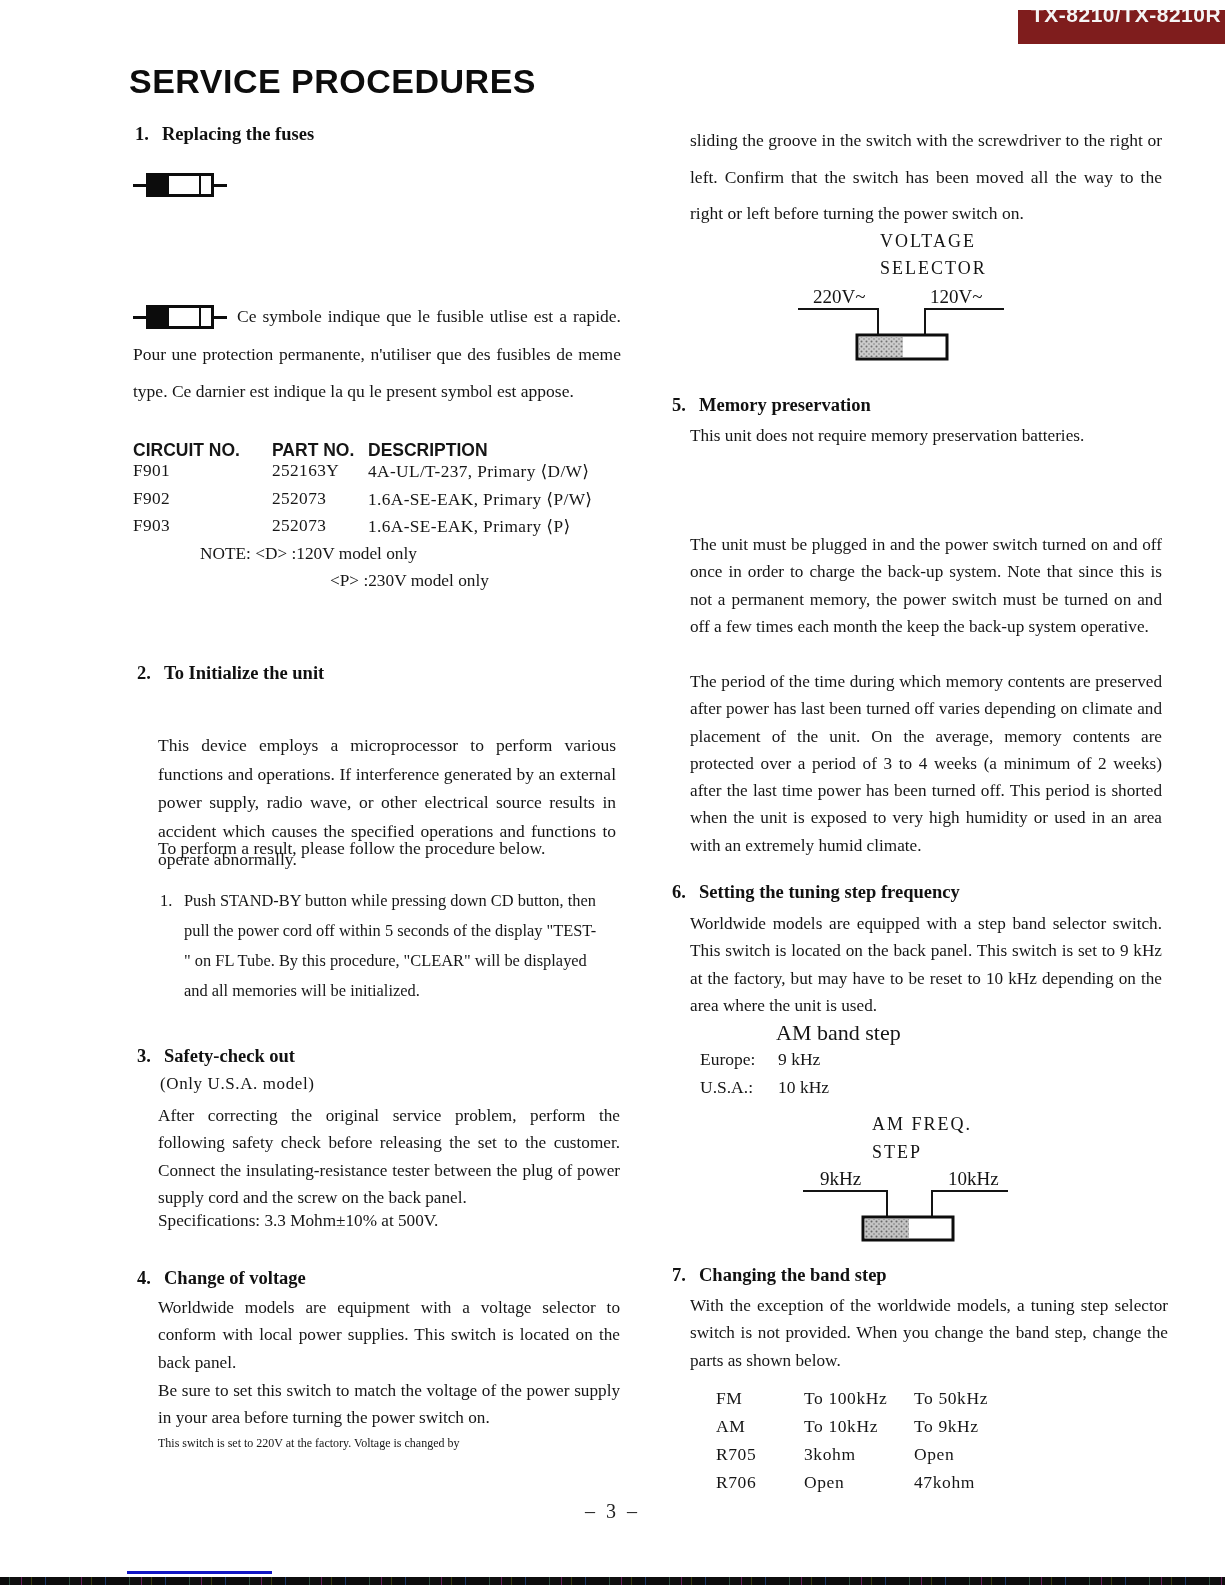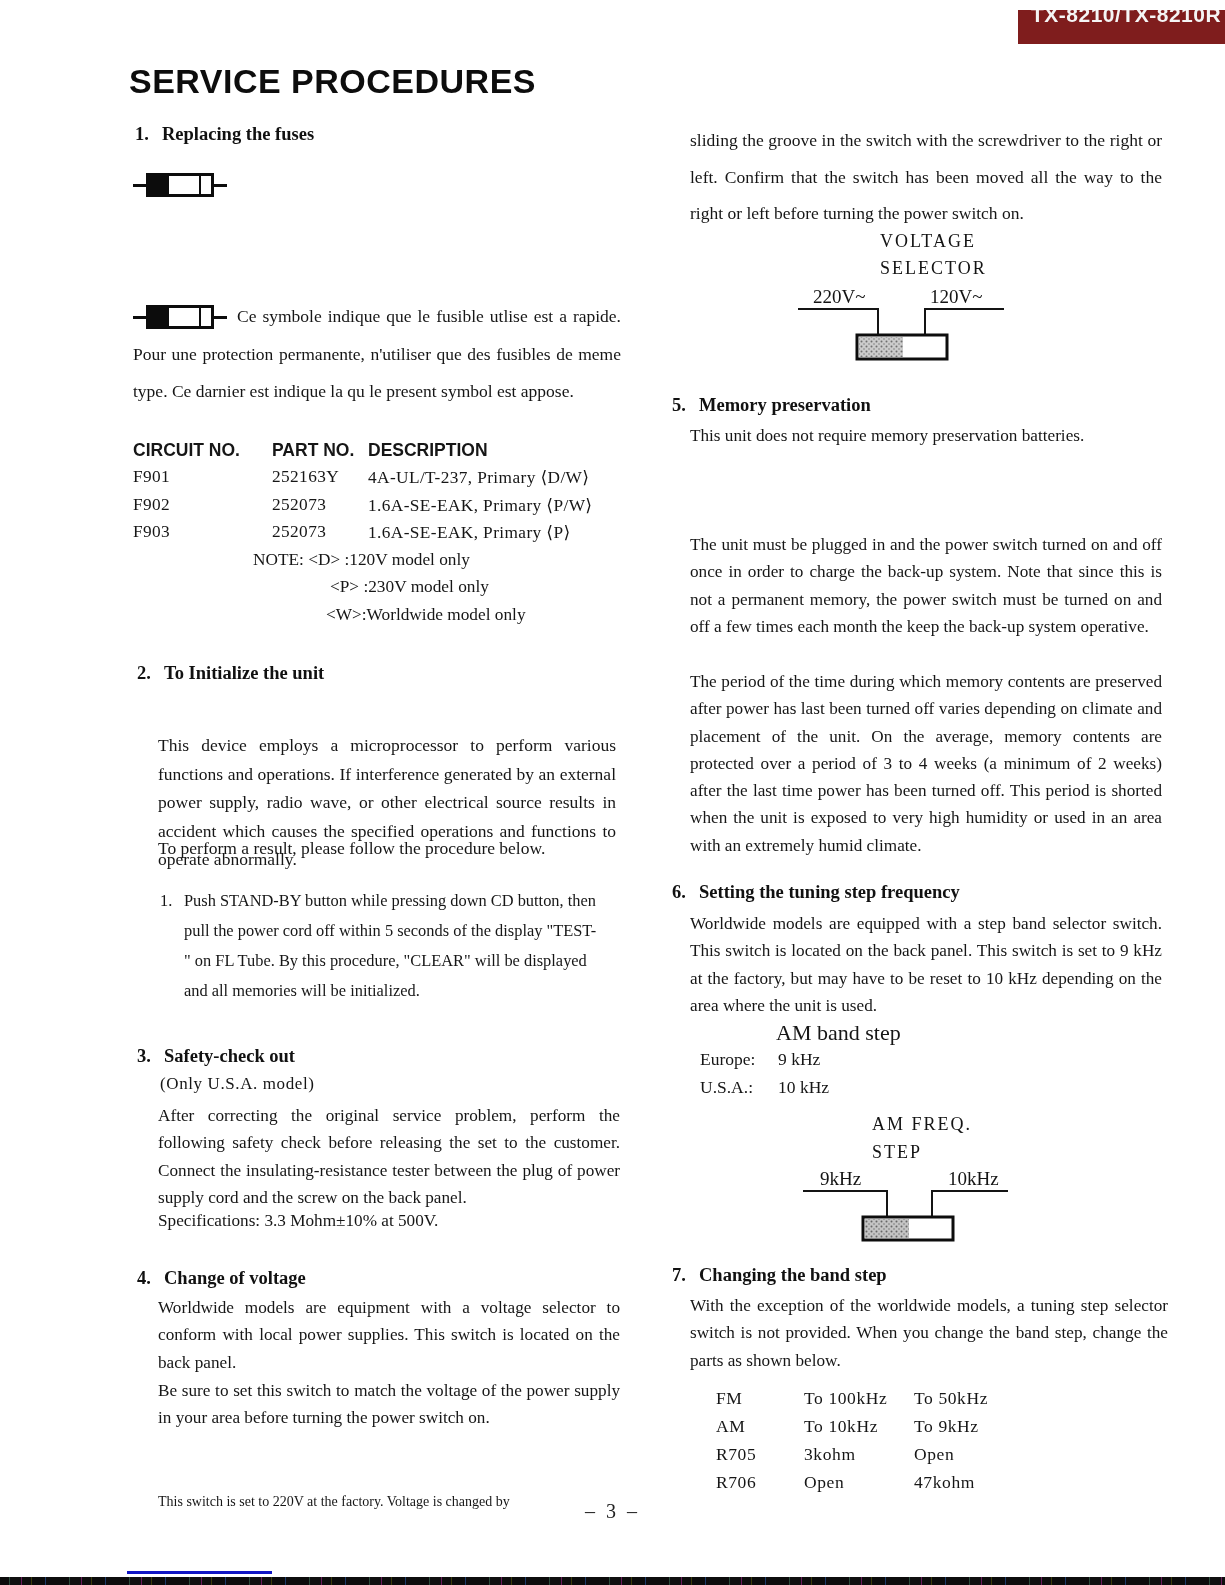--- a/index.html
+++ b/index.html
@@ -24,24 +24,24 @@
   
   .fuse{display:inline-flex;align-items:center;float:left;margin:6px 10px 0 0;height:26px;}
   .fuse .lead{width:13px;height:3px;background:#0c0c0c;}
   .fuse .body{display:flex;width:62px;height:18px;border:3px solid #0c0c0c;background:#fff;}
   .fuse .cell-black{flex:0 0 20px;background:#0c0c0c;}
   .fuse .cell-mid{flex:1;}
   .fuse .cell-right{flex:0 0 10px;border-left:2px solid #0c0c0c;}
   
   .ctable{font-size:17.3px;width:488px;}
   .ctable .hrow{display:flex;font-family:"Liberation Sans","DejaVu Sans",sans-serif;
-      font-weight:bold;font-size:17.5px;margin-bottom:6px;}
+      font-weight:bold;font-size:17.5px;margin-bottom:0;}
   .ctable .row{display:flex;height:27.5px;letter-spacing:.4px;}
   .c1{flex:0 0 139px;} .c2{flex:0 0 96px;} .c3{flex:1;}
-  .note0{margin-left:120px;height:27.5px;} .note1{margin-left:197px;height:27.5px;} .note2{margin-left:193px;height:27.5px;}
+  .note0{margin-left:67px;height:27.5px;} .note1{margin-left:197px;height:27.5px;} .note2{margin-left:193px;height:27.5px;}
   
   .step{display:flex;font-size:16.4px;line-height:30px;}
   .step .snum{flex:0 0 24px;}
   
   svg text{font-family:"Liberation Serif","DejaVu Serif",serif;fill:#141414;}
   
   .band-row{display:flex;font-size:17.5px;}
   .band-row .bl{flex:0 0 78px;}
   
   .ptable{font-size:17.5px;letter-spacing:.6px;}
@@ -113,21 +113,20 @@
       <span class="c2">252073</span>
       <span class="c3">1.6A-SE-EAK, Primary ⟨P/W⟩</span>
     </div>
     <div class="row">
       <span class="c1">F903</span>
       <span class="c2">252073</span>
       <span class="c3">1.6A-SE-EAK, Primary ⟨P⟩</span>
     </div>
     <div class="note0">NOTE: &lt;D&gt; :120V model only</div>
     <div class="note1">&lt;P&gt; :230V model only</div>
-    <div class="note2">&lt;W&gt;:Worldwide model only</div>
   </div>
 
   <div class="abs sec-head" style="left:137px;top:663px;">
     <span class="num">2.</span>
     <span>To Initialize the unit</span>
   </div>
   <div class="abs para lh28" style="left:158px;top:692px;width:458px;margin-top:39px;">This device employs a microprocessor to perform various functions and operations. If interference generated by an external power supply, radio wave, or other electrical source results in accident which causes the specified operations and functions to operate abnormally.</div>
   <div class="abs lh28" style="left:158px;top:834px;width:458px;font-size:17.5px;">To perform a result, please follow the procedure below.</div>
   <div class="abs step" style="left:160px;top:886px;width:442px;">
     <span class="snum">1.</span>
@@ -141,21 +140,21 @@
   <div class="abs" style="left:160px;top:1074px;font-size:17px;letter-spacing:.6px;">(Only U.S.A. model)</div>
   <div class="abs para lh27" style="left:158px;top:1102px;width:462px;">After correcting the original service problem, perform the following safety check before releasing the set to the customer. Connect the insulating-resistance tester between the plug of power supply cord and the screw on the back panel.</div>
   <div class="abs" style="left:158px;top:1211px;font-size:17.2px;">Specifications: 3.3 Mohm±10% at 500V.</div>
 
   <div class="abs sec-head" style="left:137px;top:1268px;">
     <span class="num">4.</span>
     <span>Change of voltage</span>
   </div>
   <div class="abs para lh27" style="left:158px;top:1294px;width:462px;">Worldwide models are equipment with a voltage selector to conform with local power supplies. This switch is located on the back panel.</div>
   <div class="abs para lh27" style="left:158px;top:1377px;width:462px;">Be sure to set this switch to match the voltage of the power supply in your area before turning the power switch on.</div>
-  <div class="abs lh27" style="left:158px;top:1488px;width:468px;font-size:14px;">This switch is set to 220V at the factory. Voltage is changed by</div>
+  <div class="abs lh27" style="left:158px;top:1430px;width:468px;font-size:12px;">This switch is set to 220V at the factory. Voltage is changed by</div>
 
   <div class="abs para lh36" style="left:690px;top:122px;width:472px;">sliding the groove in the switch with the screwdriver to the right or left. Confirm that the switch has been moved all the way to the right or left before turning the power switch on.</div>
 
   <svg class="abs" style="left:760px;top:225px;" width="340" height="150" viewBox="0 0 340 150">
     <defs>
       <pattern id="dotsA" patternUnits="userSpaceOnUse" width="5" height="5">
         <rect width="5" height="5" fill="#cccccc"></rect>
         <circle cx="1.5" cy="1.5" r="1" fill="#6f6f6f"></circle>
         <circle cx="4" cy="4" r=".8" fill="#7f7f7f"></circle>
       </pattern>

